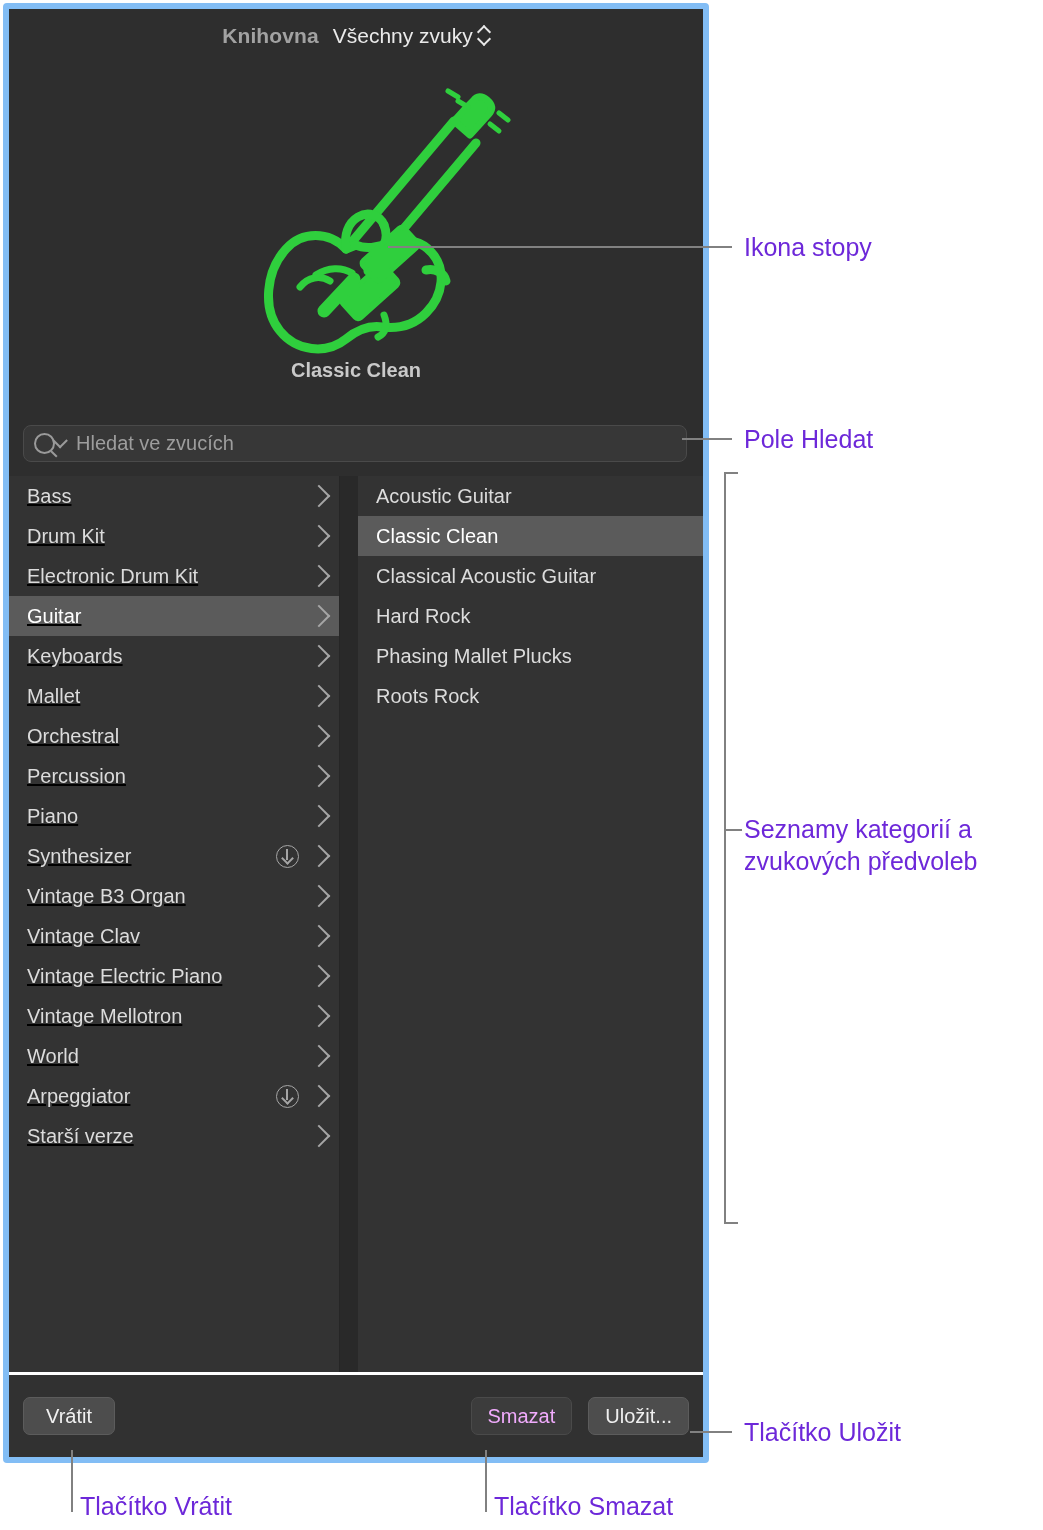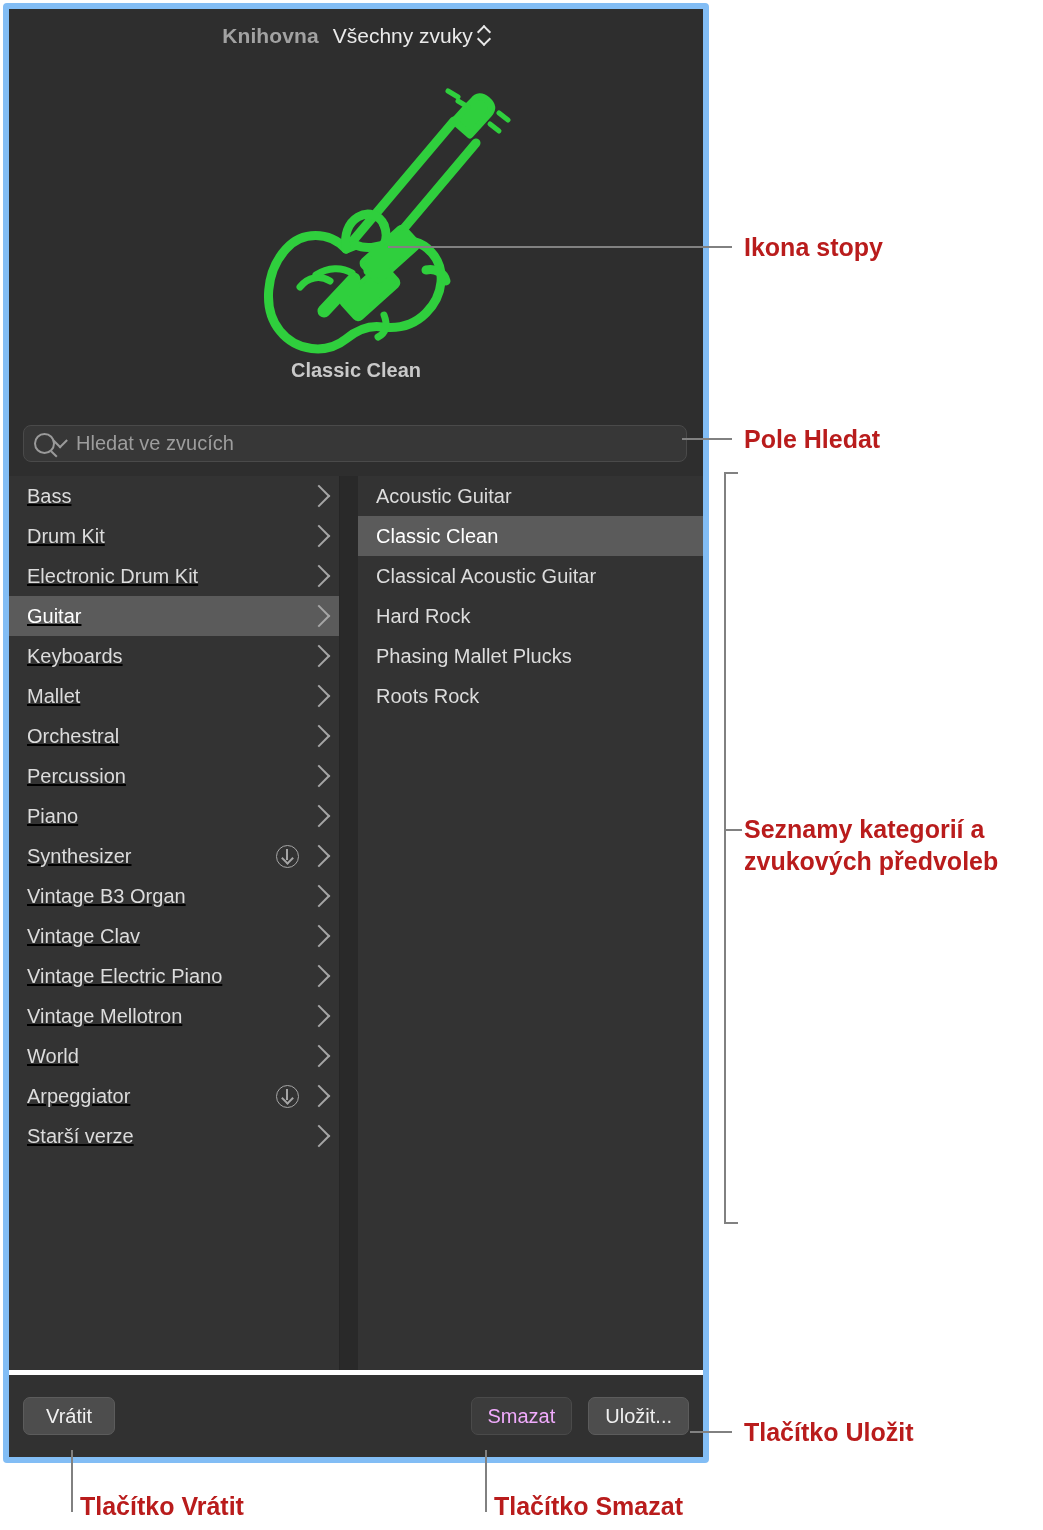--- a/index.html
+++ b/index.html
@@ -228,21 +228,21 @@
   }
 
   
   #library-footer {
     position: absolute;
     left: 0;
     bottom: 0;
     width: 100%;
     height: 82px;
     background: #313131;
-    border-top: 5px solid #ffffff;
+    border-top: 3px solid #ffffff;
     display: flex;
     align-items: center;
   }
   .btn {
     height: 38px;
     min-width: 92px;
     border-radius: 7px;
     background: #4d4d4d;
     border: 1px solid #5c5c5c;
     color: #f0f0f0;
@@ -256,25 +256,24 @@
     cursor: default;
   }
   .btn.disabled { color: #f0abfc; background: #3c3c3c; border-color: #4a4a4a; }
   #btn-revert { margin-left: 14px; }
   #btn-delete { margin-left: auto; }
   #btn-save { margin-left: 16px; margin-right: 14px; }
 
   
   .callout-text {
     position: absolute;
-    color: #b91c1c;
+    color: #6d28d9;
     font-size: 25px;
     line-height: 32px;
     white-space: pre;
-    font-weight: bold;
   }
   .leader {
     position: absolute;
     background: #818181;
   }
   .leader.h { height: 2px; }
   .leader.v { width: 2px; }
 
   
   #lists-bracket {

